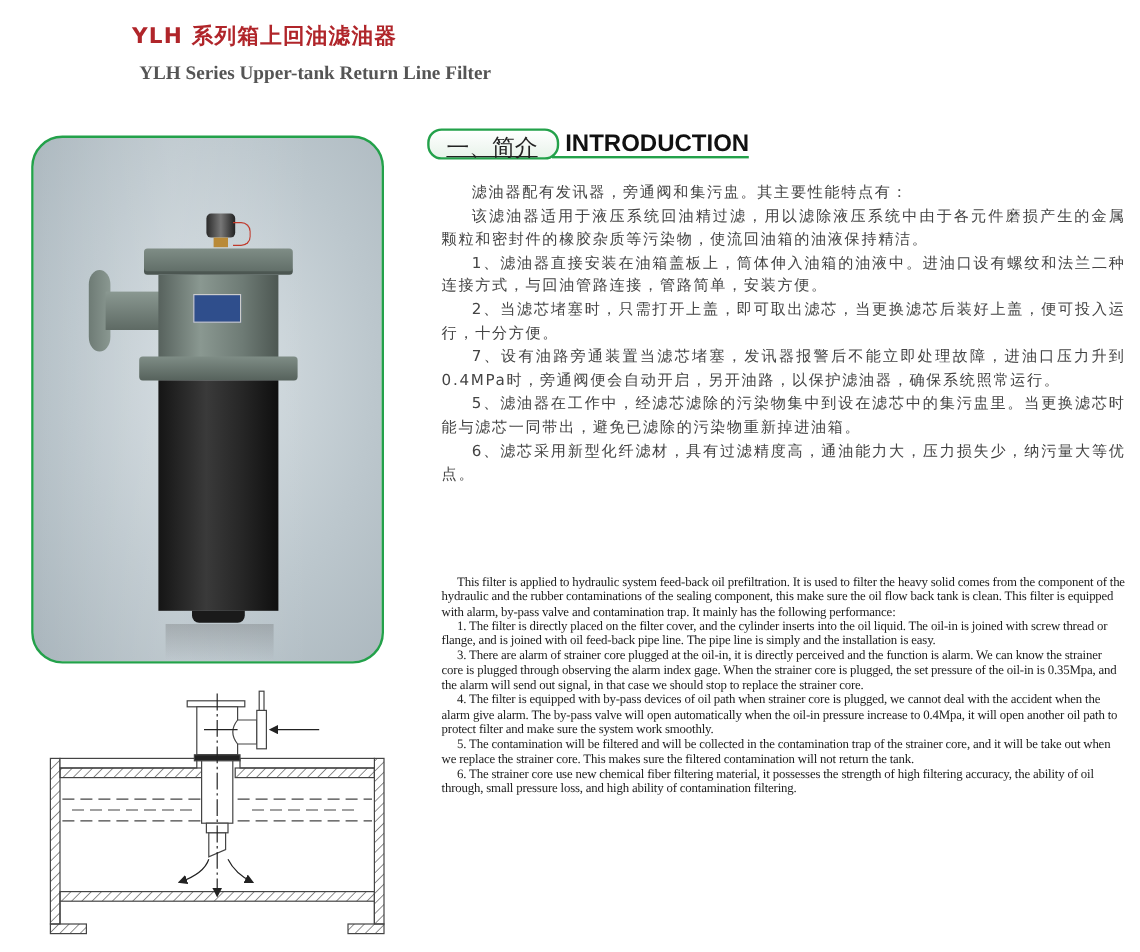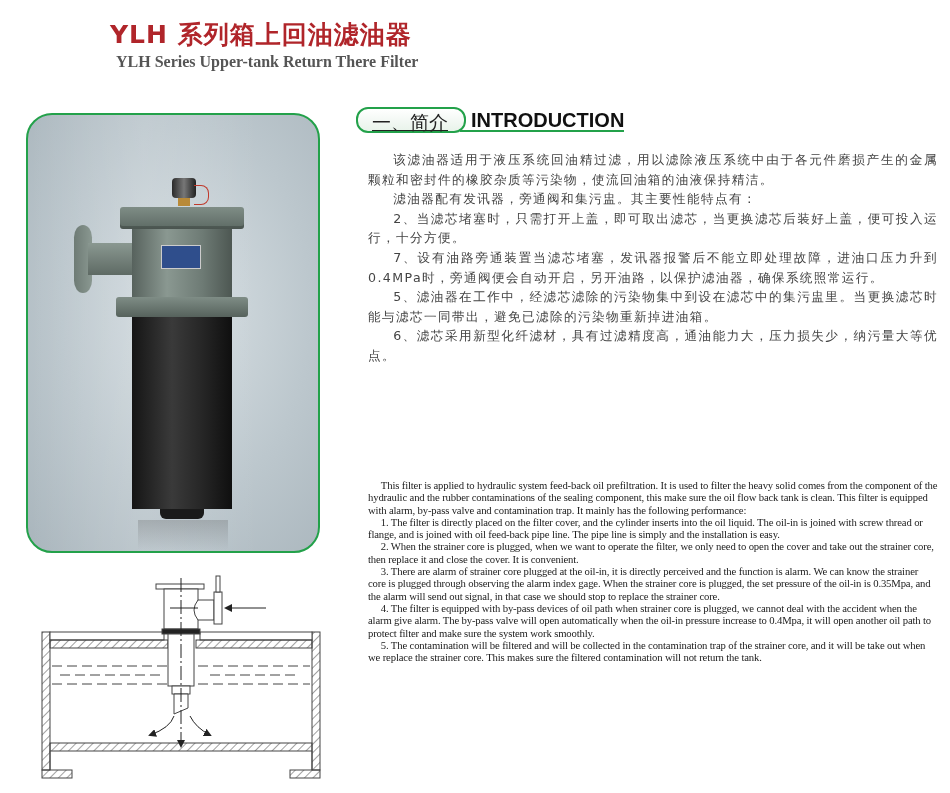--- a/index.html
+++ b/index.html
@@ -1,18 +1,18 @@
 <!DOCTYPE html>
 <html><head>
 <meta charset="utf-8">
 <style>
   html, body { margin: 0; padding: 0; background: #ffffff; }
   body { width: 950px; height: 793px; position: relative; overflow: hidden; font-family: "DejaVu Serif", serif; }
 
-  .title-cn { position: absolute; left: 110px; top: 18px; font-family: "DejaVu Sans", sans-serif; font-weight: bold; font-size: 25px; color: #b0252a; letter-spacing: 1px; white-space: nowrap; }
+  .title-cn { position: absolute; left: 110px; top: 18px; font-family: "DejaVu Sans", sans-serif; font-weight: bold; font-size: 18px; color: #b0252a; letter-spacing: 1px; white-space: nowrap; }
   .title-en { position: absolute; left: 116px; top: 53px; font-family: "Liberation Serif", serif; font-weight: bold; font-size: 16px; color: #555; white-space: nowrap; }
 
   
   .photo-panel { position: absolute; left: 26px; top: 113px; width: 290px; height: 436px; border: 2px solid #23a14a; border-radius: 26px; background: radial-gradient(ellipse at 55% 45%, #d7dfe3 0%, #bcc7cd 55%, #a9b5bc 100%); overflow: hidden; }
   .photo-panel .shine { position: absolute; left: 0; top: 0; right: 0; bottom: 0; background: linear-gradient(90deg, rgba(255,255,255,0.0) 0%, rgba(255,255,255,0.12) 40%, rgba(255,255,255,0) 80%); }
 
   .gauge { position: absolute; left: 144px; top: 63px; width: 24px; height: 20px; background: linear-gradient(90deg,#2a2a2a,#777 50%,#222); border-radius: 4px; }
   .gauge-base { position: absolute; left: 150px; top: 83px; width: 12px; height: 8px; background: #b98a38; }
   .wire { position: absolute; left: 166px; top: 70px; width: 14px; height: 18px; border: 1px solid #c0392b; border-left: none; border-radius: 0 8px 8px 0; }
   .top-flange { position: absolute; left: 92px; top: 92px; width: 124px; height: 22px; background: linear-gradient(180deg,#7f8d86,#5d6a64); border-radius: 3px; box-shadow: inset 0 -3px 0 rgba(0,0,0,0.2); }
@@ -40,21 +40,21 @@
   .cn-text p { margin: 0; text-indent: 2em; }
 
   
   .en-text { position: absolute; left: 368px; top: 479px; width: 570px; font-family: "Liberation Serif", serif; font-size: 10.7px; line-height: 12.3px; color: #222; letter-spacing: -0.15px; }
   .en-text p { margin: 0; text-indent: 1.2em; }
 </style>
 </head>
 <body>
 
 <div class="title-cn">YLH 系列箱上回油滤油器</div>
-<div class="title-en">YLH Series Upper-tank Return There Filter</div>
+<div class="title-en">YLH Series Upper-tank Return Line Filter</div>
 
 <div class="photo-panel" title="YLH upper-tank return line filter product photo">
   <div class="shine"></div>
   <div class="reflection"></div>
   <div class="side-flange"></div>
   <div class="side-pipe"></div>
   <div class="body-cyl"></div>
   <div class="nameplate"></div>
   <div class="top-flange"></div>
   <div class="gauge"></div>
@@ -122,28 +122,29 @@
 
 <div class="intro-header">
   <div class="intro-pill">
     <span class="intro-pill-label">一、简介</span>
   </div>
   <span class="intro-en">INTRODUCTION</span>
   <div class="intro-underline"></div>
 </div>
 
 <div class="cn-text">
+  <p>滤油器配有发讯器，旁通阀和集污盅。其主要性能特点有：</p>
   <p>该滤油器适用于液压系统回油精过滤，用以滤除液压系统中由于各元件磨损产生的金属颗粒和密封件的橡胶杂质等污染物，使流回油箱的油液保持精洁。</p>
-  <p>滤油器配有发讯器，旁通阀和集污盅。其主要性能特点有：</p>
+  <p>1、滤油器直接安装在油箱盖板上，筒体伸入油箱的油液中。进油口设有螺纹和法兰二种连接方式，与回油管路连接，管路简单，安装方便。</p>
   <p>2、当滤芯堵塞时，只需打开上盖，即可取出滤芯，当更换滤芯后装好上盖，便可投入运行，十分方便。</p>
   <p>7、设有油路旁通装置当滤芯堵塞，发讯器报警后不能立即处理故障，进油口压力升到0.4MPa时，旁通阀便会自动开启，另开油路，以保护滤油器，确保系统照常运行。</p>
   <p>5、滤油器在工作中，经滤芯滤除的污染物集中到设在滤芯中的集污盅里。当更换滤芯时能与滤芯一同带出，避免已滤除的污染物重新掉进油箱。</p>
   <p>6、滤芯采用新型化纤滤材，具有过滤精度高，通油能力大，压力损失少，纳污量大等优点。</p>
 </div>
 
 <div class="en-text">
   <p>This filter is applied to hydraulic system feed-back oil prefiltration. It is used to filter the heavy solid comes from the component of the hydraulic and the rubber contaminations of the sealing component, this make sure the oil flow back tank is clean. This filter is equipped with alarm, by-pass valve and contamination trap. It mainly has the following performance:</p>
   <p>1. The filter is directly placed on the filter cover, and the cylinder inserts into the oil liquid. The oil-in is joined with screw thread or flange, and is joined with oil feed-back pipe line. The pipe line is simply and the installation is easy.</p>
-  <p>2. When the strainer core is plugged, when we want to operate the filter, we only need to open the cover and take out the strainer core, then replace it and close the cover. It is convenient.</p>
   <p>3. There are alarm of strainer core plugged at the oil-in, it is directly perceived and the function is alarm. We can know the strainer core is plugged through observing the alarm index gage. When the strainer core is plugged, the set pressure of the oil-in is 0.35Mpa, and the alarm will send out signal, in that case we should stop to replace the strainer core.</p>
   <p>4. The filter is equipped with by-pass devices of oil path when strainer core is plugged, we cannot deal with the accident when the alarm give alarm. The by-pass valve will open automatically when the oil-in pressure increase to 0.4Mpa, it will open another oil path to protect filter and make sure the system work smoothly.</p>
   <p>5. The contamination will be filtered and will be collected in the contamination trap of the strainer core, and it will be take out when we replace the strainer core. This makes sure the filtered contamination will not return the tank.</p>
+  <p>6. The strainer core use new chemical fiber filtering material, it possesses the strength of high filtering accuracy, the ability of oil through, small pressure loss, and high ability of contamination filtering.</p>
 </div>
 
 </body></html>

